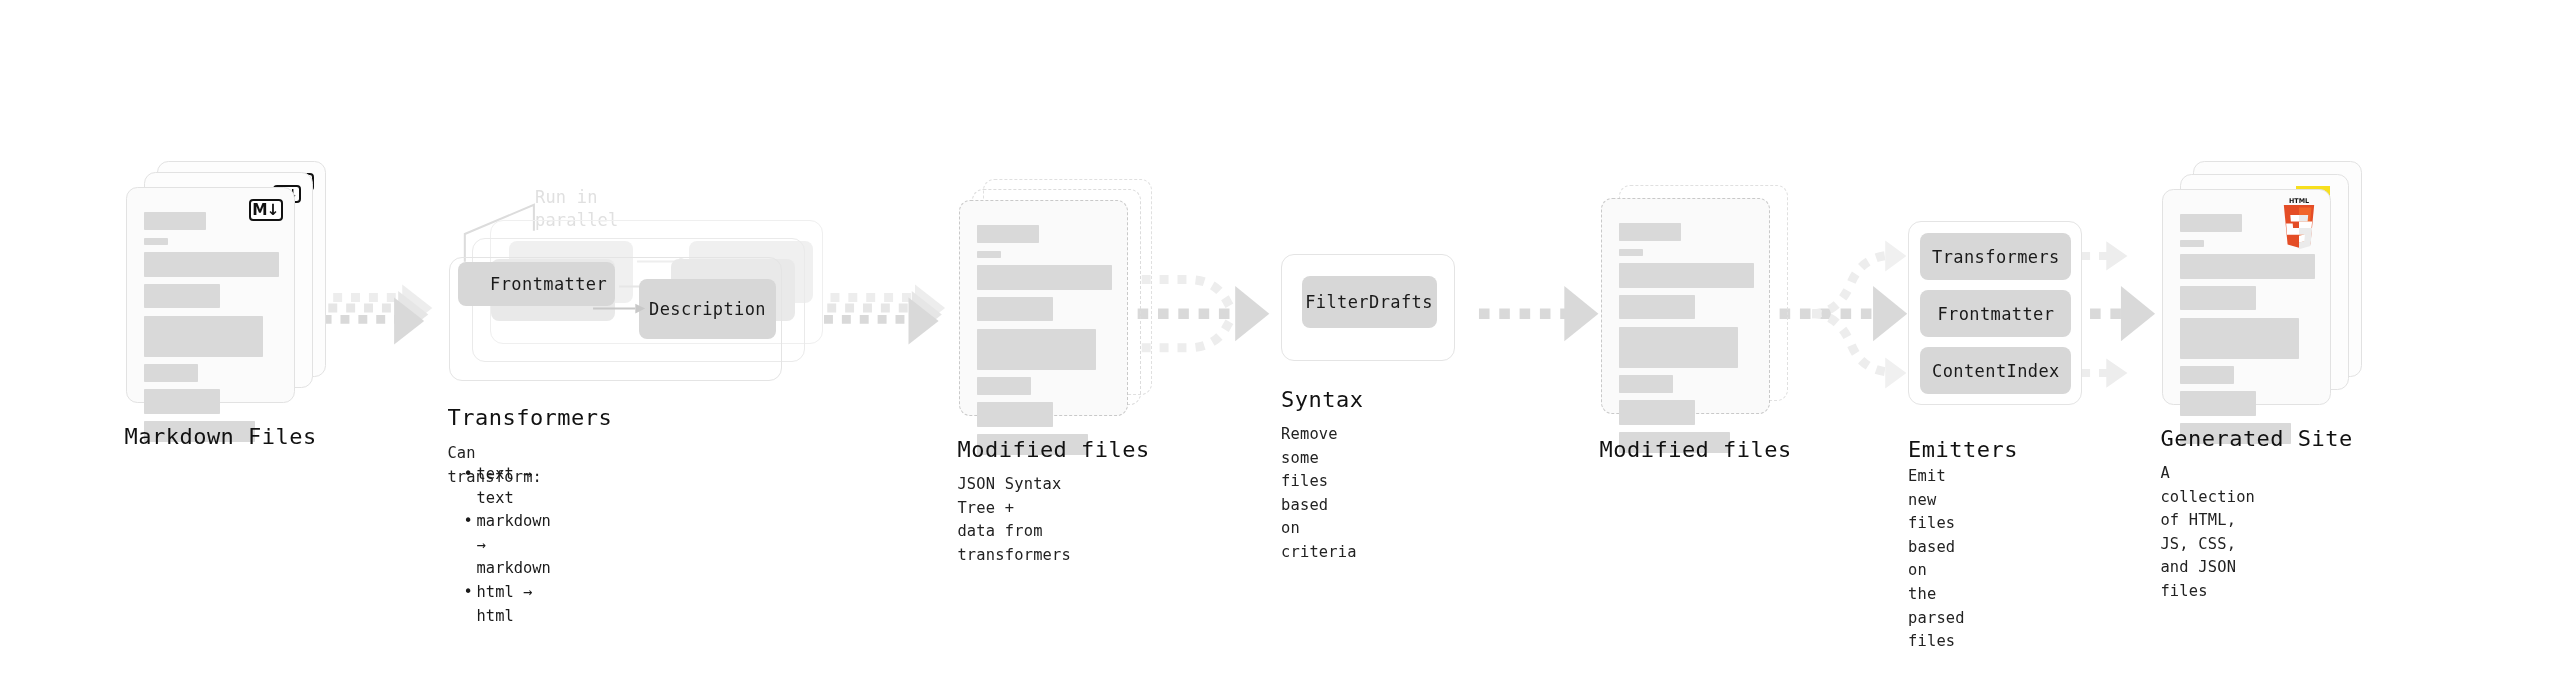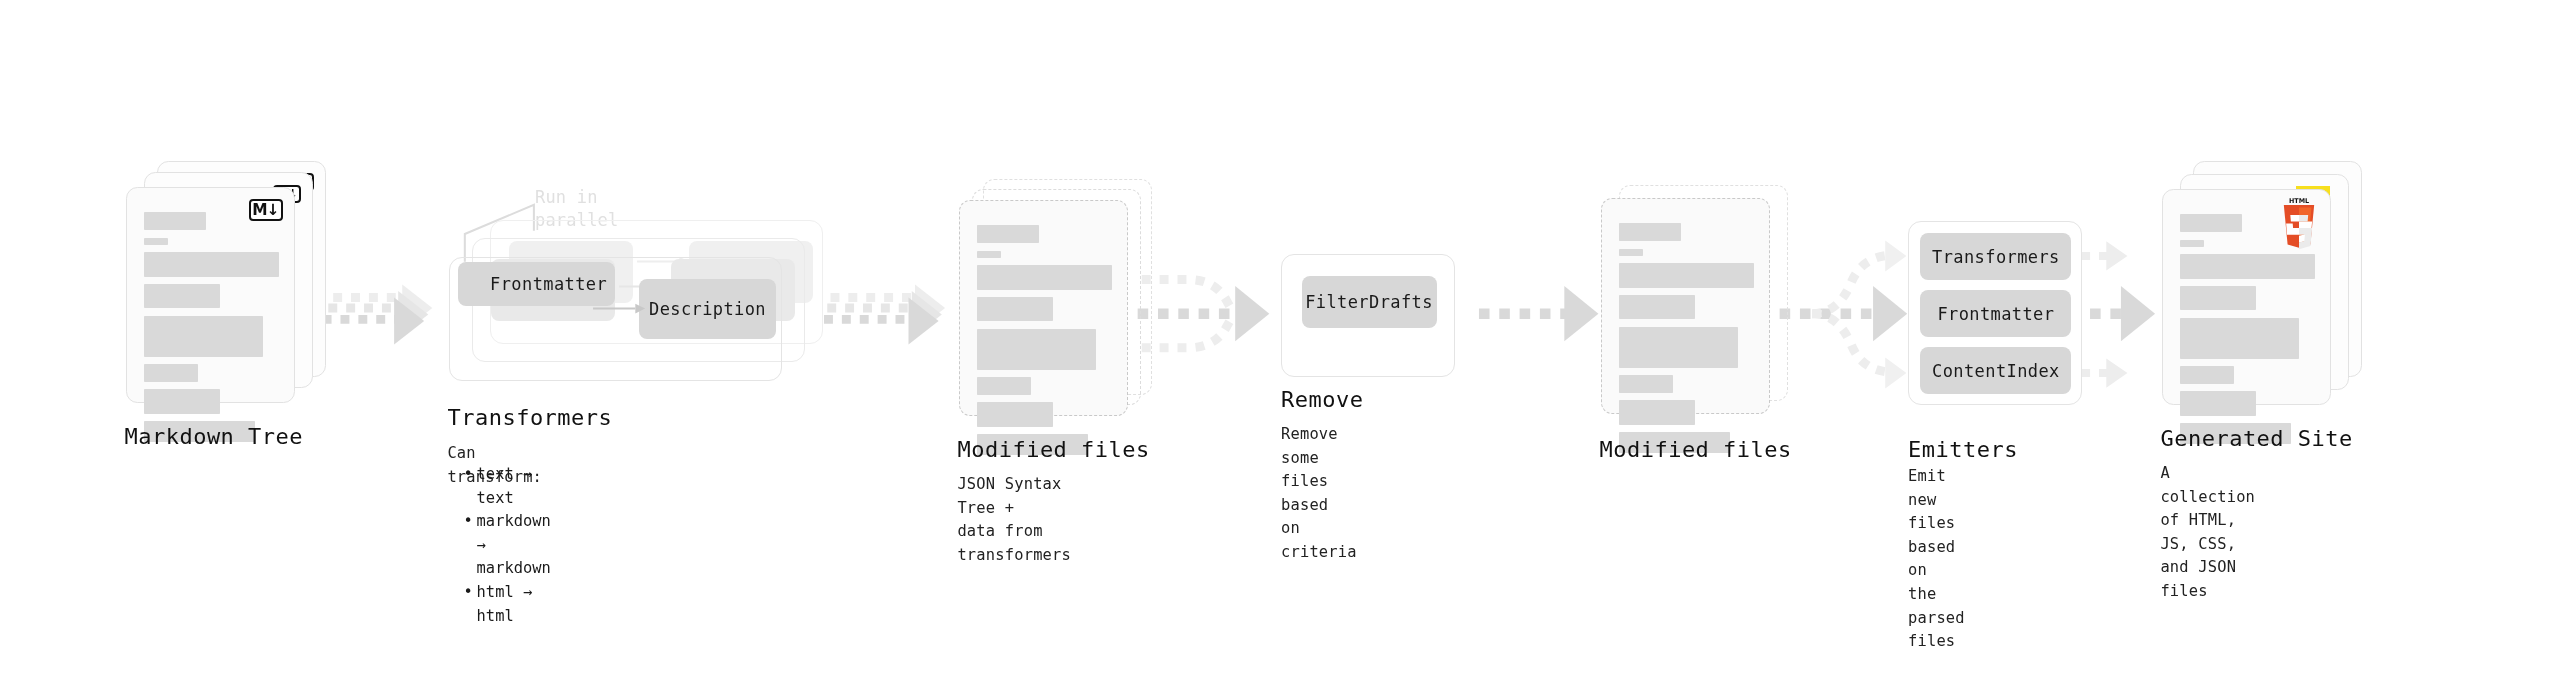--- a/index.html
+++ b/index.html
@@ -156,21 +156,21 @@
           <div class="bar" style="width: 46%; height: 18px;"></div>
           <div class="bar" style="width: 18%; height: 7.3px;"></div>
           <div class="bar" style="width: 100%; height: 24.4px;"></div>
           <div class="bar" style="width: 56%; height: 24.4px;"></div>
           <div class="bar" style="width: 88%; height: 41px;"></div>
           <div class="bar" style="width: 40%; height: 18px;"></div>
           <div class="bar" style="width: 56%; height: 24.4px;"></div>
           <div class="bar" style="width: 82%; height: 21px;"></div>
         </div>
     </div>
-    <div class="label" style="position:absolute;left:-1.6px;top:263px;">Markdown Tree</div>
+    <div class="label" style="position:absolute;left:-1.6px;top:263px;">Markdown Files</div>
   </div>
 
   <div class="node" style="left:449px;top:192px;">
 
     <div class="sublabel" style="position:absolute;left:86px;top:-6.5px;color:#e0e0e0;font-size:17px;">Run in parallel</div>
 
     <div class="groupbox ghost" style="left:41px;top:28px;width:333px;height:124px;">
       <div class="chip ghost" style="left:18px;top:19.5px;width:124px;height:62px;background:#f0f0f0;"></div>
       <div class="chip ghost" style="left:198px;top:19.5px;width:124px;height:62px;background:#f0f0f0;"></div>
       <svg width="57" height="24.4" style="position:absolute;left:146px;top:34px;" viewBox="0 0 70 30">
@@ -224,26 +224,26 @@
           <div class="bar" style="width: 56%; height: 24.4px;"></div>
           <div class="bar" style="width: 82%; height: 21px;"></div>
         </div>
     </div>
     <div class="label" style="position:absolute;left:-1.6px;top:258px;">Modified files</div>
     <div class="sublabel" style="position:absolute;left:-1.6px;top:294px;">JSON Syntax Tree +
 data from transformers</div>
   </div>
 
   <div class="node" style="left:1281px;top:254px;">
-    <div class="groupbox" style="left:0px;top:0px;width:174px;height:123px;">
+    <div class="groupbox" style="left:0px;top:0px;width:174px;height:107px;">
       <div class="chip" style="left:19.5px;top:21px;width:135px;height:52px;">
         <span>FilterDrafts</span>
       </div>
     </div>
-    <div class="label" style="position:absolute;left:0px;top:133px;">Remove</div>
+    <div class="label" style="position:absolute;left:0px;top:133px;">Syntax</div>
     <div class="sublabel" style="position:absolute;left:0px;top:169px;">Remove some files based
 on criteria</div>
   </div>
 
   <div class="node" style="left:1601px;top:185px;">
     <div class="filecard dashed ghost" style="left:18px;top:0px;border-color:#e0e0e0;"></div>
     <div class="filecard dashed" style="left:0px;top:13px;">
       <div class="fc-body">
           <div class="bar" style="width: 46%; height: 18px;"></div>
           <div class="bar" style="width: 18%; height: 7.3px;"></div>

